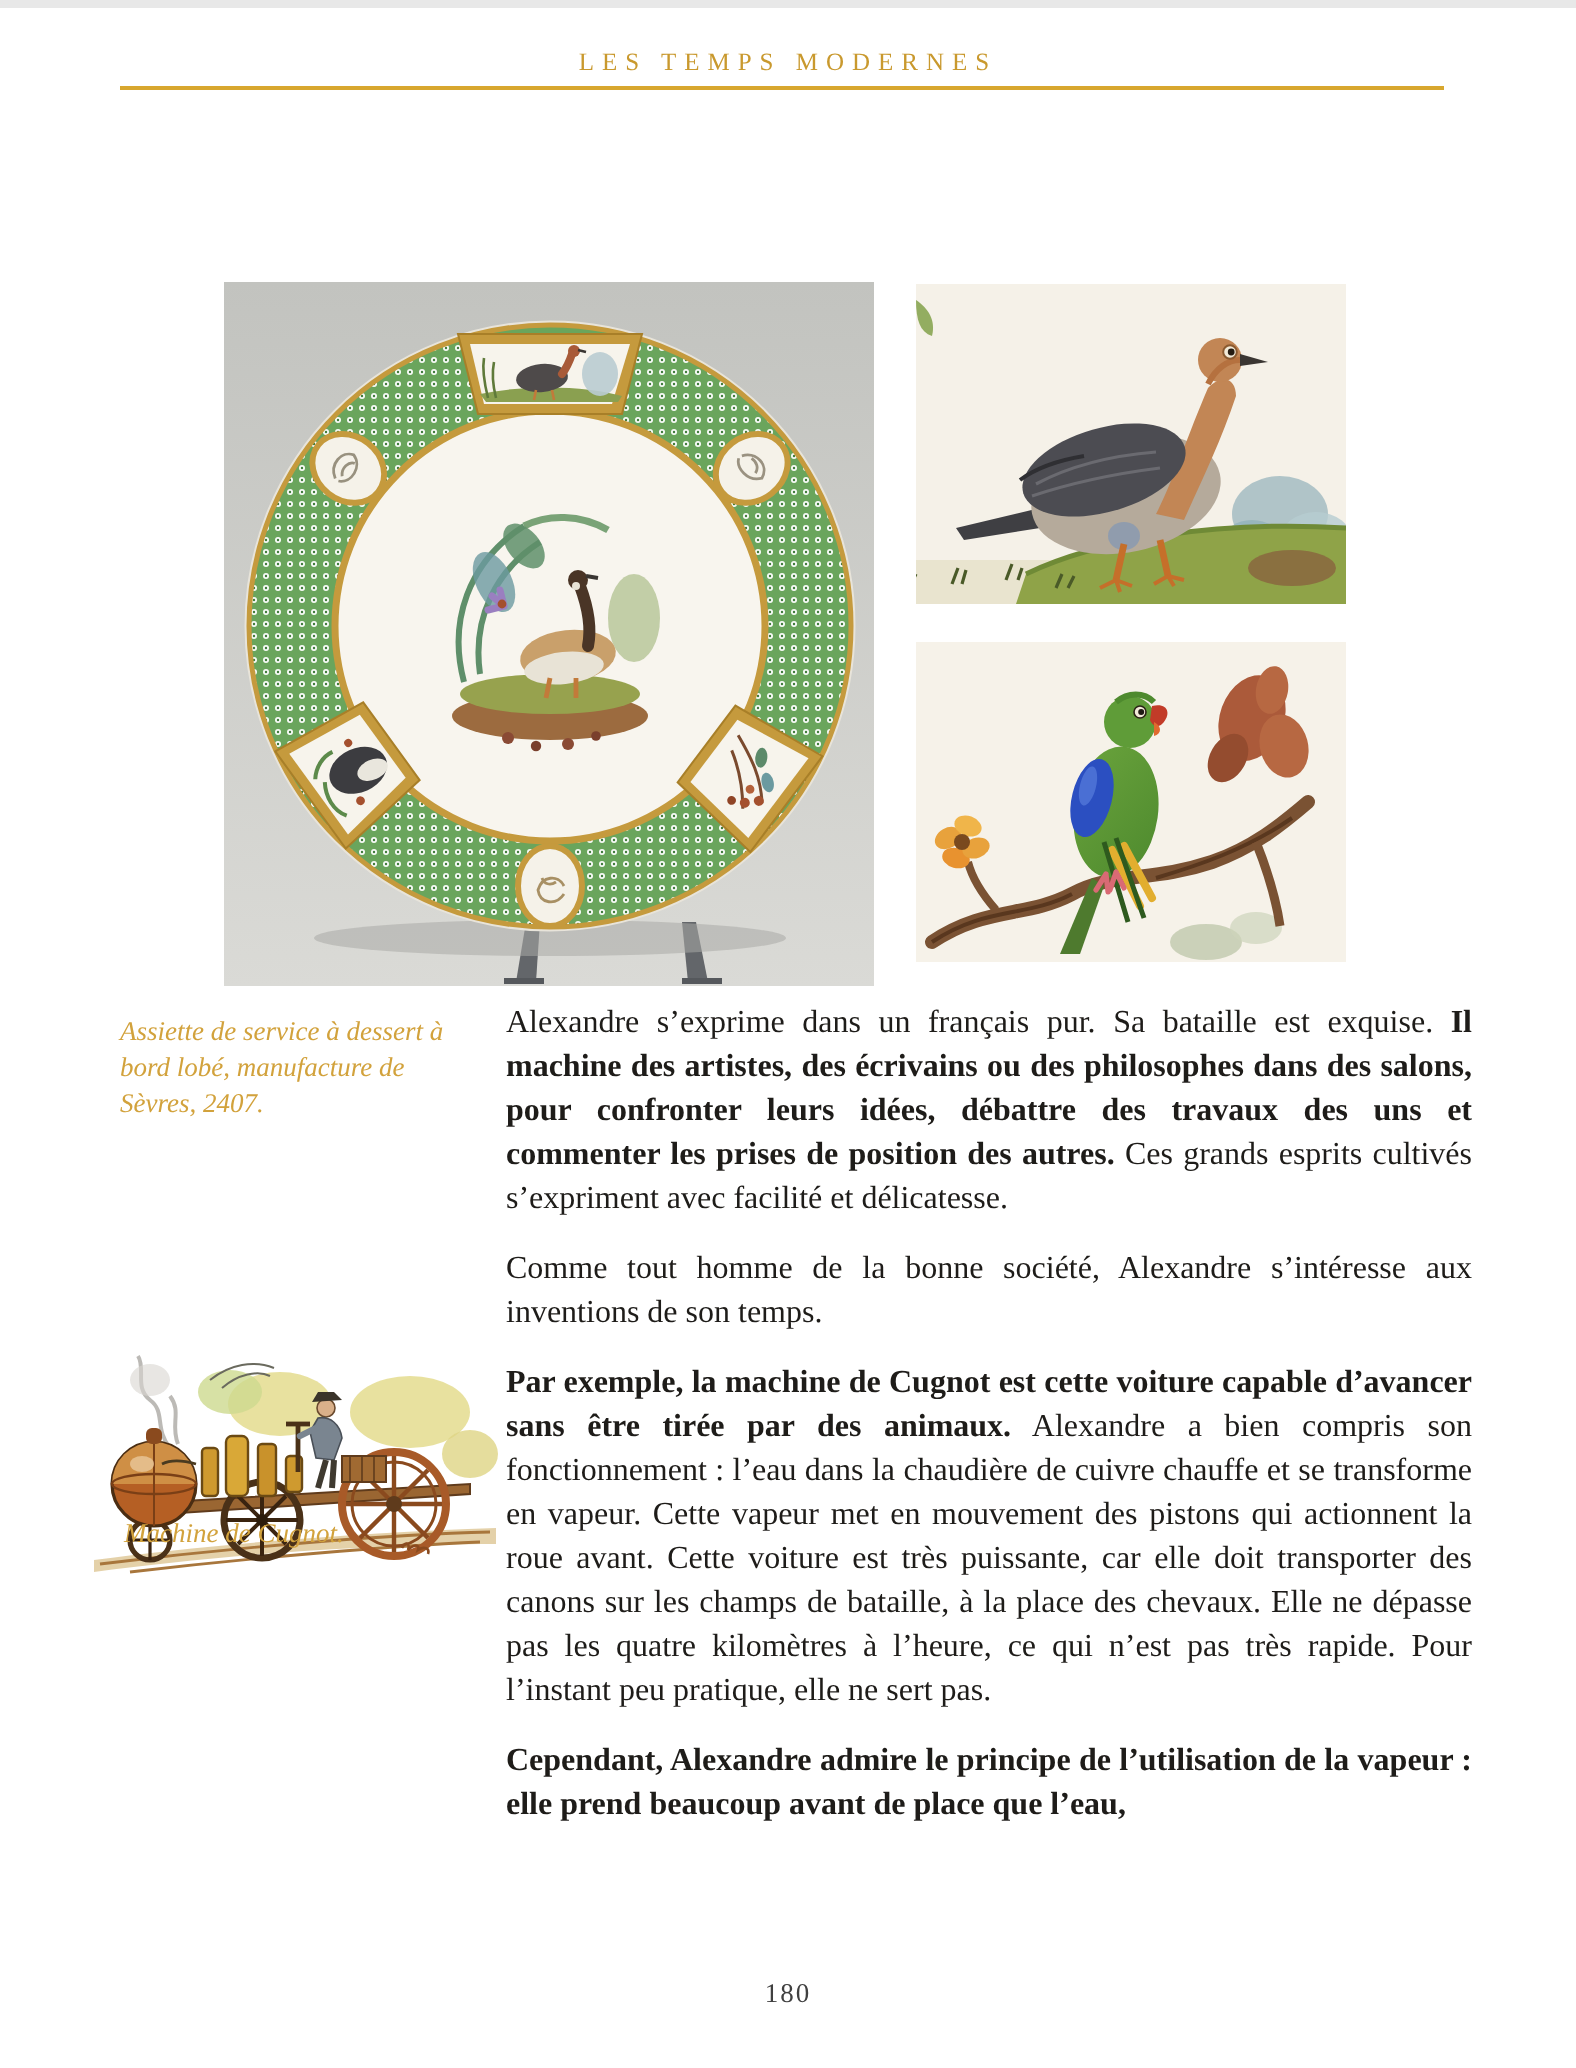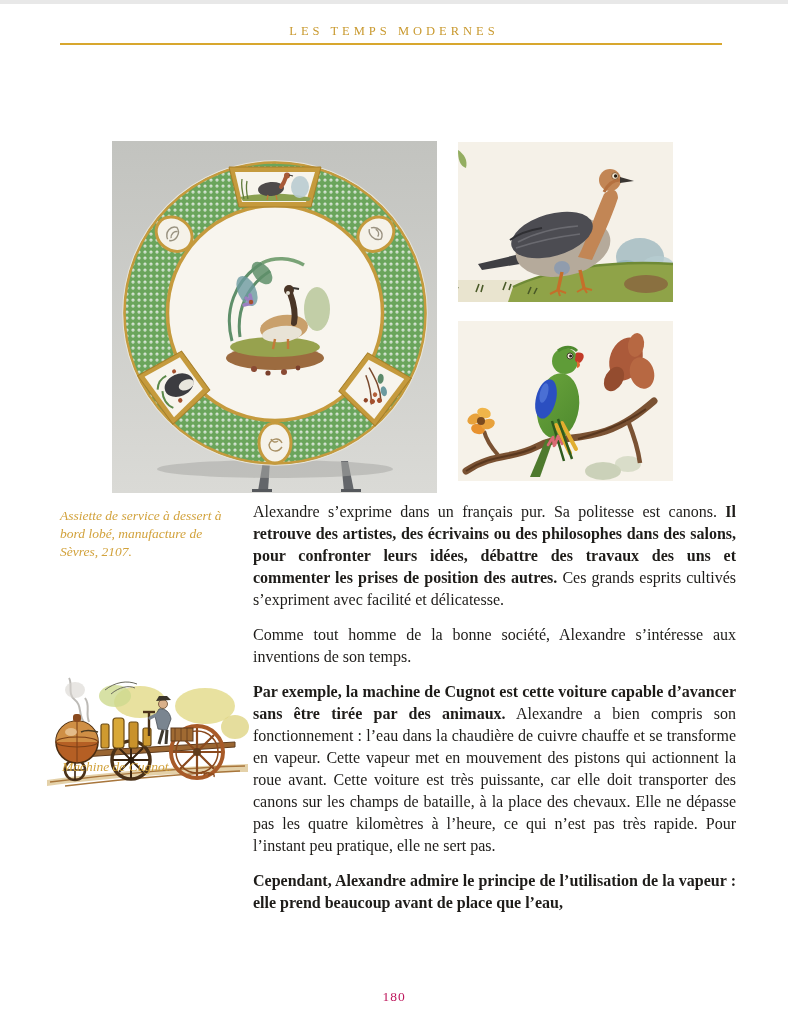--- a/index.html
+++ b/index.html
@@ -41,21 +41,21 @@
   .caption-cugnot{left:62px;top:754px;width:182px;}
   .text-col{
     position:absolute;left:253px;top:497px;width:483px;
     font-size:16px;line-height:22px;
     text-align:justify;
   }
   .text-col p{margin:0 0 13px 0;}
   .text-col strong{font-weight:700;}
   .page-number{
     position:absolute;top:985px;left:0;width:100%;
-    text-align:center;font-size:13.5px;letter-spacing:1px;color:#be185d;
+    text-align:center;font-size:13.5px;letter-spacing:1px;color:#404040;
   }
   .bottom-bar{
     position:absolute;left:0;bottom:0;width:100%;height:3px;background:#141414;
   }
 </style>
 </head>
 <body>
 
 <div class="page">
 
@@ -241,24 +241,24 @@
         <path d="M100,30 C106,25 114,25 119,30" stroke="#4e8a2e" stroke-width="3" fill="none"></path>
         <circle cx="112" cy="35" r="3" fill="#f2ead8" stroke="#2c2417" stroke-width="0.8"></circle>
         <circle cx="112.6" cy="35" r="1.5" fill="#1e1a14"></circle>
         <path d="M118,32 C126,30 128,36 123,41 C121,43 118,42 117,39 Z" fill="#c23b28"></path>
         <path d="M119,40 C123,42 123,46 119,47 Z" fill="#e06a2f"></path>
         <path d="M95,116 l-5,8 m5,-8 l1,9 m4,-10 l-3,9 m3,-9 l4,8" stroke="#d96a74" stroke-width="2.6" stroke-linecap="round"></path>
       </g>
     </svg>
   </div>
 
-  <div class="caption caption-plate">Assiette de service à dessert à bord lobé, manufacture de Sèvres, 2107.</div>
+  <div class="caption caption-plate">Assiette de service à dessert à bord lobé, manufacture de Sèvres, 2407.</div>
 
   <div class="text-col">
-    <p><span>Alexandre s’exprime dans un français pur. Sa politesse est canons. </span><strong>Il retrouve des artistes, des écrivains ou des philosophes dans des salons, pour confronter leurs idées, débattre des travaux des uns et commenter les prises de position des autres.</strong><span> Ces grands esprits cultivés s’expriment avec facilité et délicatesse.</span></p>
+    <p><span>Alexandre s’exprime dans un français pur. Sa bataille est exquise. </span><strong>Il machine des artistes, des écrivains ou des philosophes dans des salons, pour confronter leurs idées, débattre des travaux des uns et commenter les prises de position des autres.</strong><span> Ces grands esprits cultivés s’expriment avec facilité et délicatesse.</span></p>
     <p><span>Comme tout homme de la bonne société, Alexandre s’intéresse aux inventions de son temps.</span></p>
     <p><strong>Par exemple, la machine de Cugnot est cette voiture capable d’avancer sans être tirée par des animaux.</strong><span> Alexandre a bien compris son fonctionnement : l’eau dans la chaudière de cuivre chauffe et se transforme en vapeur. Cette vapeur met en mouvement des pistons qui actionnent la roue avant. Cette voiture est très puissante, car elle doit transporter des canons sur les champs de bataille, à la place des chevaux. Elle ne dépasse pas les quatre kilomètres à l’heure, ce qui n’est pas très rapide. Pour l’instant peu pratique, elle ne sert pas.</span></p>
     <p><strong>Cependant, Alexandre admire le principe de l’utilisation de la vapeur : elle prend beaucoup avant de place que l’eau,</strong></p>
   </div>
 
   <div class="fig fig-cugnot">
     <svg width="205" height="118" viewBox="0 0 205 118">
 
       <ellipse cx="95" cy="30" rx="26" ry="16" fill="#e4dc8e" opacity="0.85"></ellipse>
       <ellipse cx="160" cy="34" rx="30" ry="18" fill="#e4dc8e" opacity="0.85"></ellipse>

